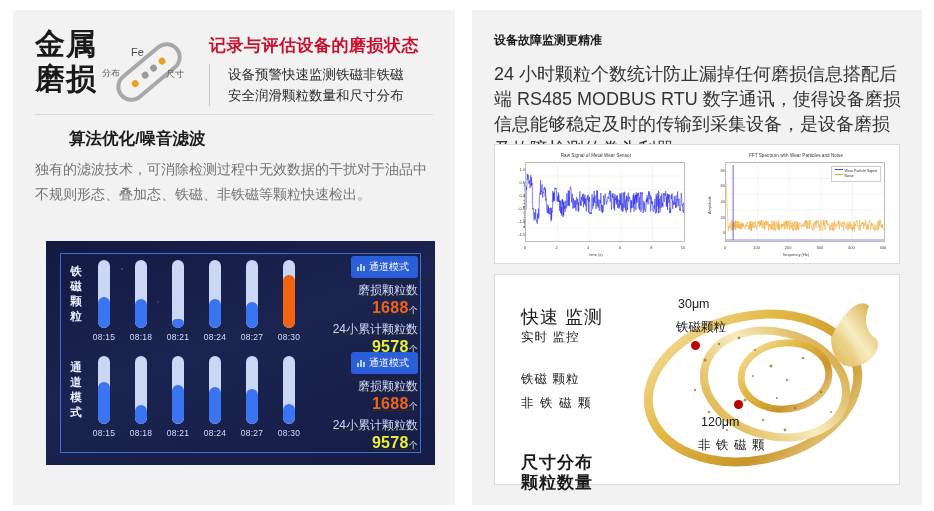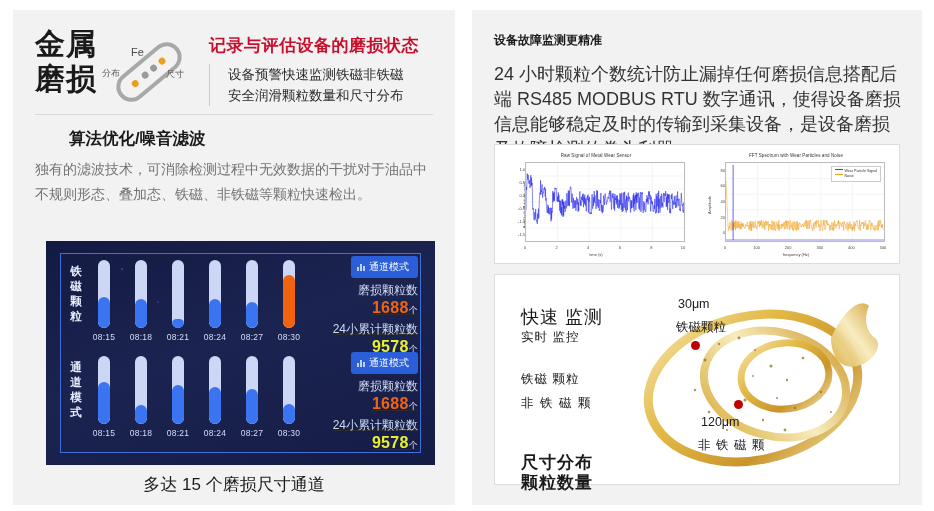--- a/index.html
+++ b/index.html
@@ -278,21 +278,20 @@
             <span class="g"></span><span>通道模式</span>
           </div>
           <div class="stat-lab">磨损颗粒数</div>
           <div class="stat-val orange"><span>1688</span><span class="unit">个</span></div>
           <div class="stat-lab">24小累计颗粒数</div>
           <div class="stat-val yellow"><span>9578</span><span class="unit">个</span></div>
         </div>
       </div>
     </div>
 
-    <div class="caption">多达 15 个磨损尺寸通道</div>
   </div>
 
   <div class="panel" id="right-panel">
     <div class="r-title">设备故障监测更精准</div>
     <div class="r-body">24 小时颗粒个数统计防止漏掉任何磨损信息搭配后端 RS485 MODBUS RTU 数字通讯，使得设备磨损信息能够稳定及时的传输到采集设备，是设备磨损及故障检测的拳头利器。</div>
 
     <div class="card" id="charts-card">
       <div class="chart" id="chart-raw">
         <div class="ch-title">Raw Signal of Metal Wear Sensor</div>
         <div class="ch-ylab">Amplitude (Arbitrary units)</div>

